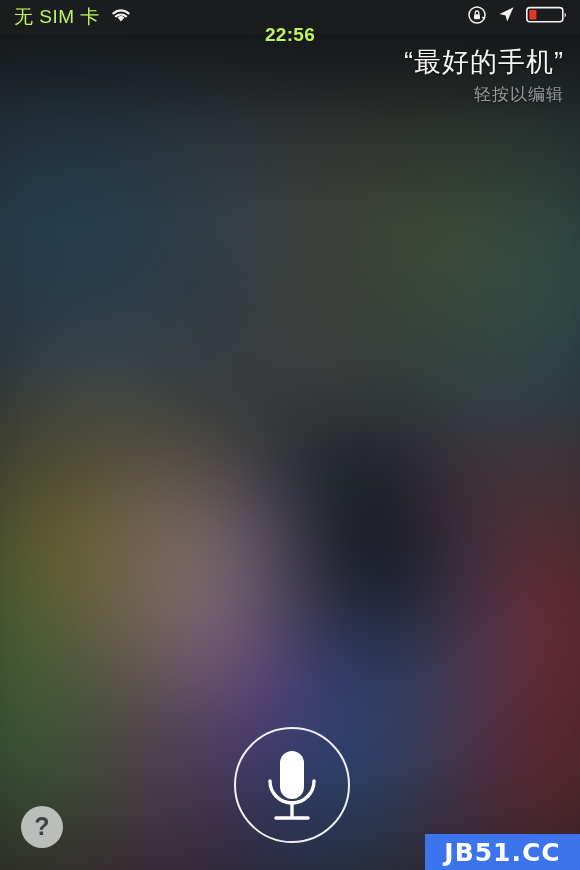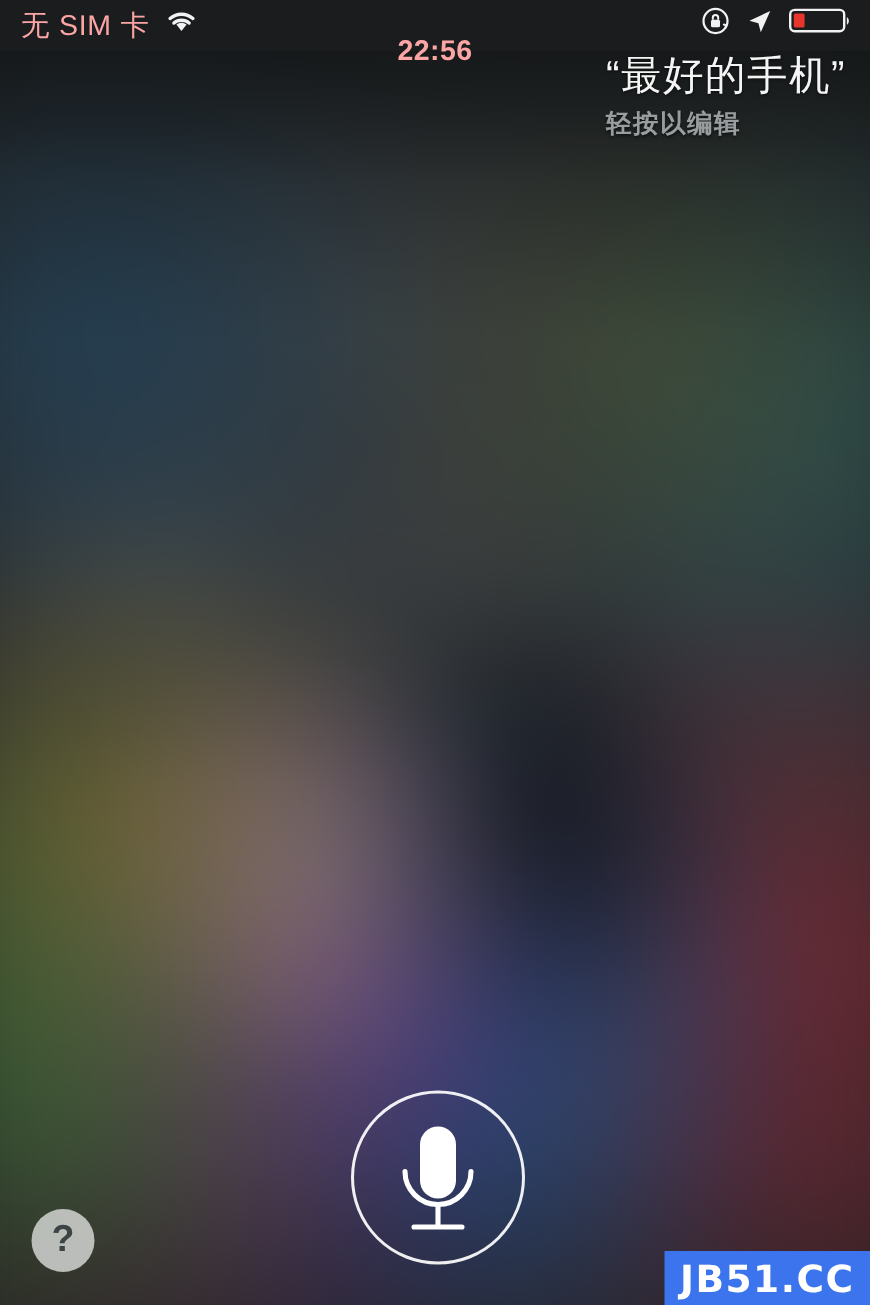--- a/index.html
+++ b/index.html
@@ -60,21 +60,21 @@
 
   
   #status-bar {
     position: absolute;
     top: 0; left: 0;
     width: 580px;
     height: 34px;
     background: #1a1c1e;
     display: flex;
     align-items: center;
-    color: #fca5a5;
+    color: #bef264;
     font-size: 19px;
     z-index: 30;
   }
   .sb-left {
     display: flex;
     align-items: center;
     gap: 9px;
     padding-left: 14px;
     flex: 0 0 auto;
   }
@@ -92,39 +92,39 @@
     position: absolute;
     right: 12px;
     display: flex;
     align-items: center;
     gap: 10px;
   }
 
   
   #query-block {
     position: absolute;
-    top: 34px;
+    top: 46px;
     right: 16px;
+    text-align: right;
     z-index: 20;
   }
   #query-text {
     color: #f4f4f4;
     font-size: 27px;
     line-height: 32px;
     letter-spacing: 1px;
     text-shadow: 0 1px 2px rgba(0,0,0,0.65);
   }
   #query-hint {
     margin-top: 6px;
     color: #9a9d9f;
     font-size: 17px;
     line-height: 22px;
     letter-spacing: 1px;
     text-shadow: 0 1px 2px rgba(0,0,0,0.55);
-    font-weight: bold;
   }
 
   
   #response-text {
     position: absolute;
     top: 158px;
     left: 28px;
     right: 40px;
     color: #f3f3f3;
     font-size: 26px;
@@ -172,21 +172,21 @@
     font-weight: bold;
     line-height: 1;
     margin-top: -2px;
   }
 
   
   #watermark {
     position: absolute;
     right: 0;
     bottom: 0;
-    width: 137px;
+    width: 155px;
     height: 36px;
     background: #3b74ec;
     display: flex;
     align-items: center;
     justify-content: center;
     z-index: 40;
   }
   #watermark-text {
     color: #ffffff;
     font-size: 25px;

